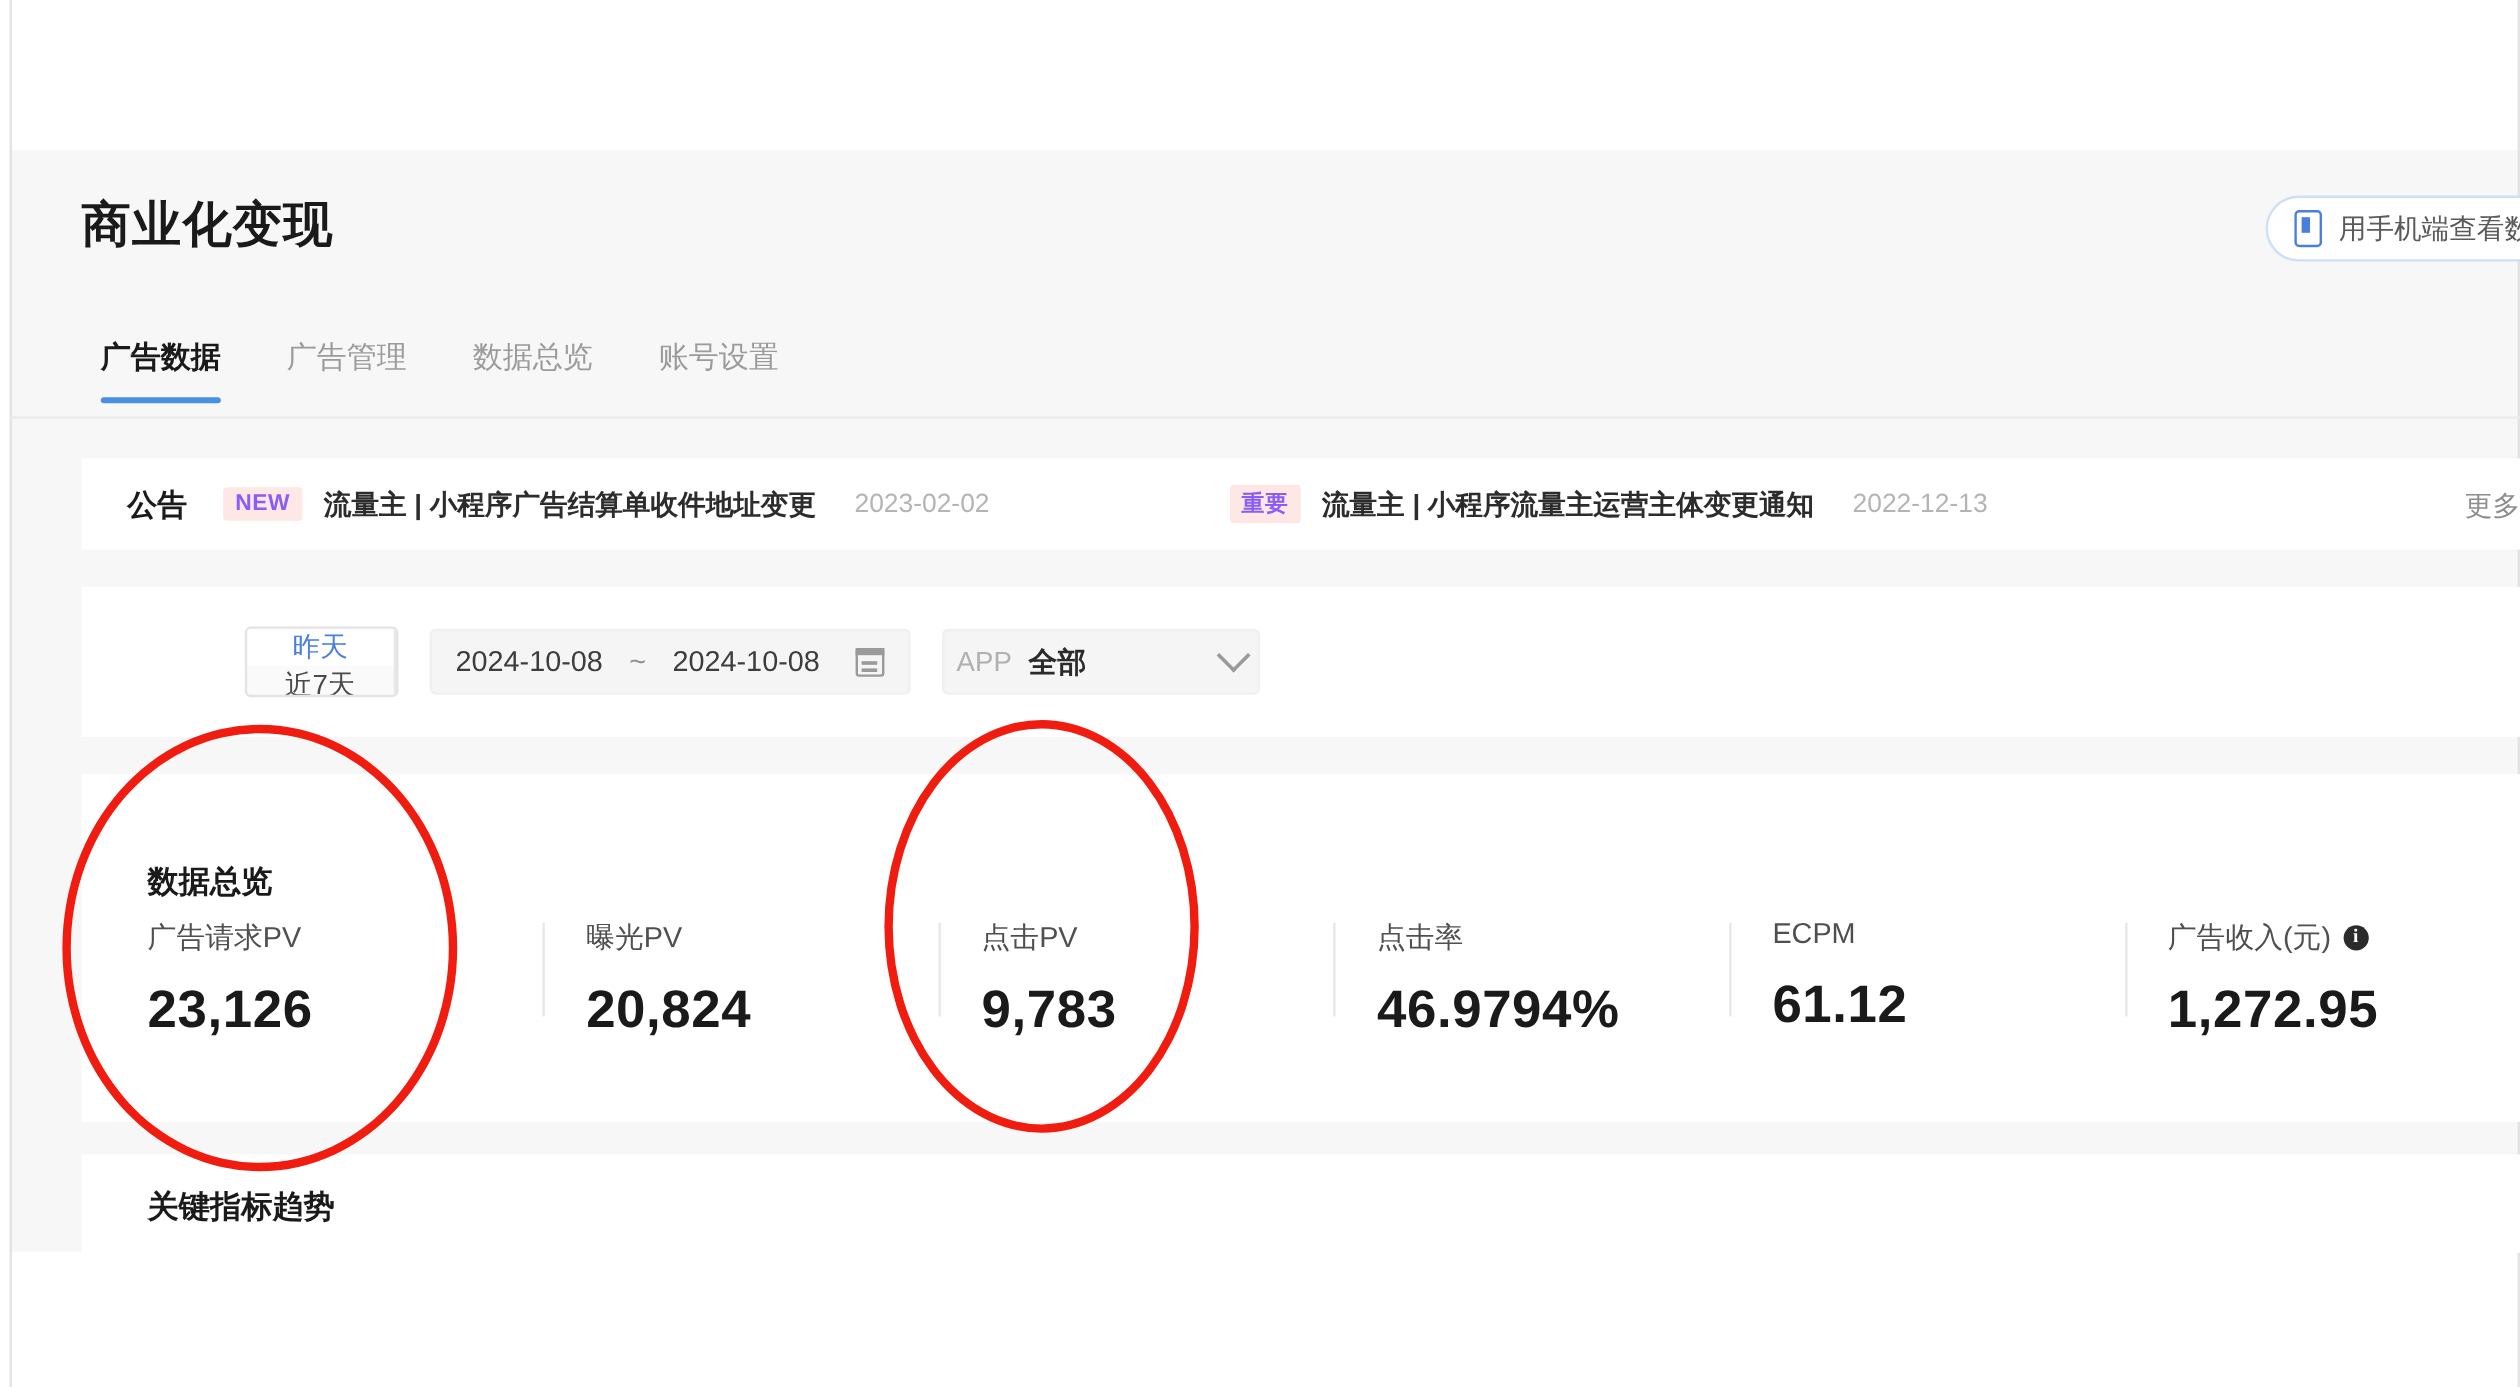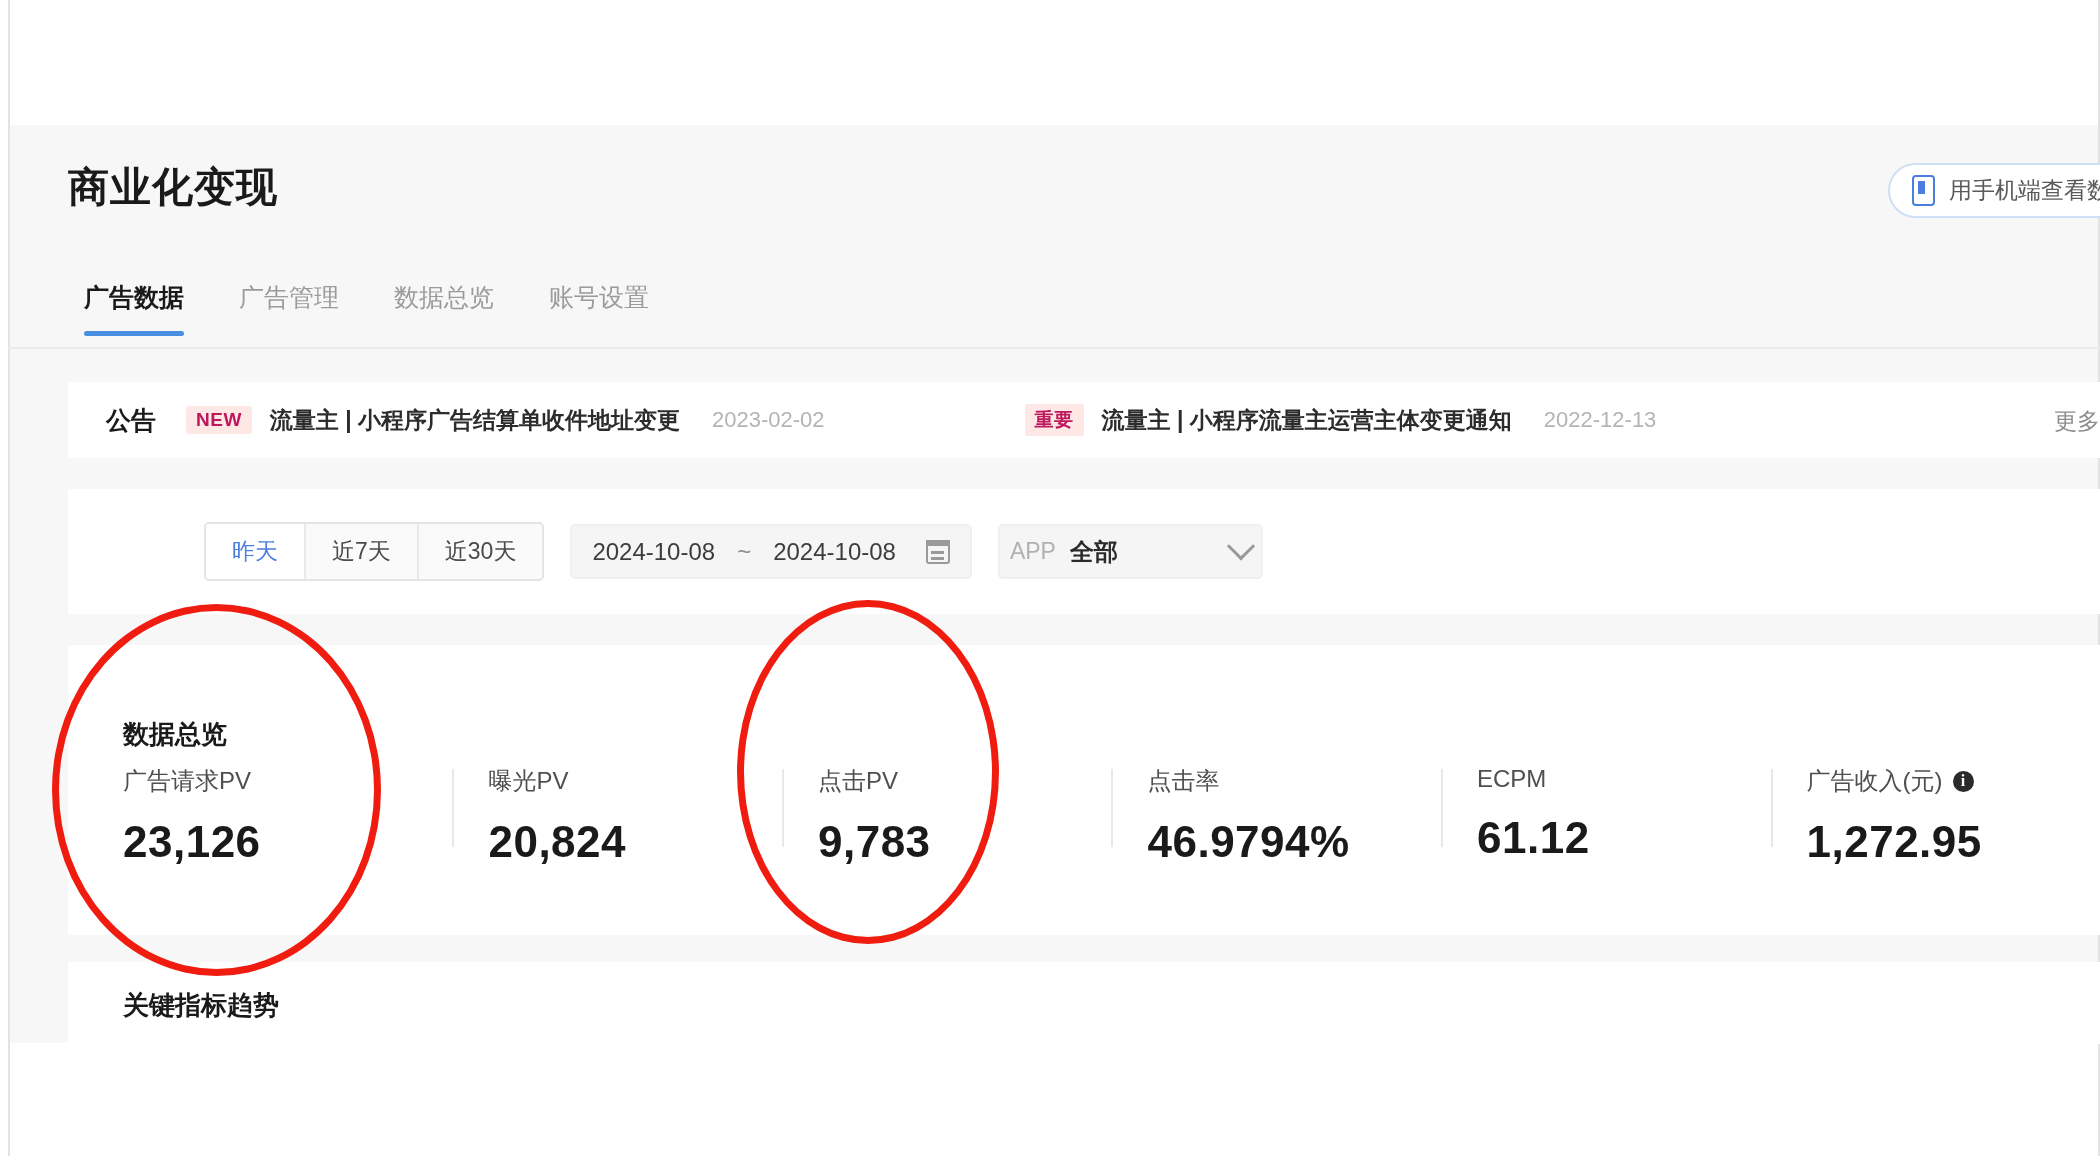--- a/index.html
+++ b/index.html
@@ -125,21 +125,21 @@
     font-size: 25px;
     font-weight: bold;
     color: #1a1a1a;
     margin-left: 38px;
     margin-right: 30px;
     white-space: nowrap;
   }
   .badge {
     font-size: 19px;
     font-weight: bold;
-    color: #be185d;
+    color: #8b5cf6;
     background: #fde8e6;
     padding: 3px 10px;
     border-radius: 3px;
     margin-right: 18px;
     white-space: nowrap;
     letter-spacing: 0.5px;
   }
   .announce-text {
     font-size: 23px;
     color: #2c2c2c;
@@ -175,20 +175,21 @@
     align-items: center;
     gap: 26px;
   }
   .seg {
     display: flex;
     border: 2px solid #e4e4e4;
     border-radius: 5px;
     overflow: hidden;
     height: 55px;
     background: #fafafa;
+    flex-direction: column;
   }
   .seg-item {
     padding: 0 26px;
     display: flex;
     align-items: center;
     justify-content: center;
     font-size: 23px;
     color: #4a4a4a;
     border-right: 2px solid #e9e9e9;
     white-space: nowrap;

